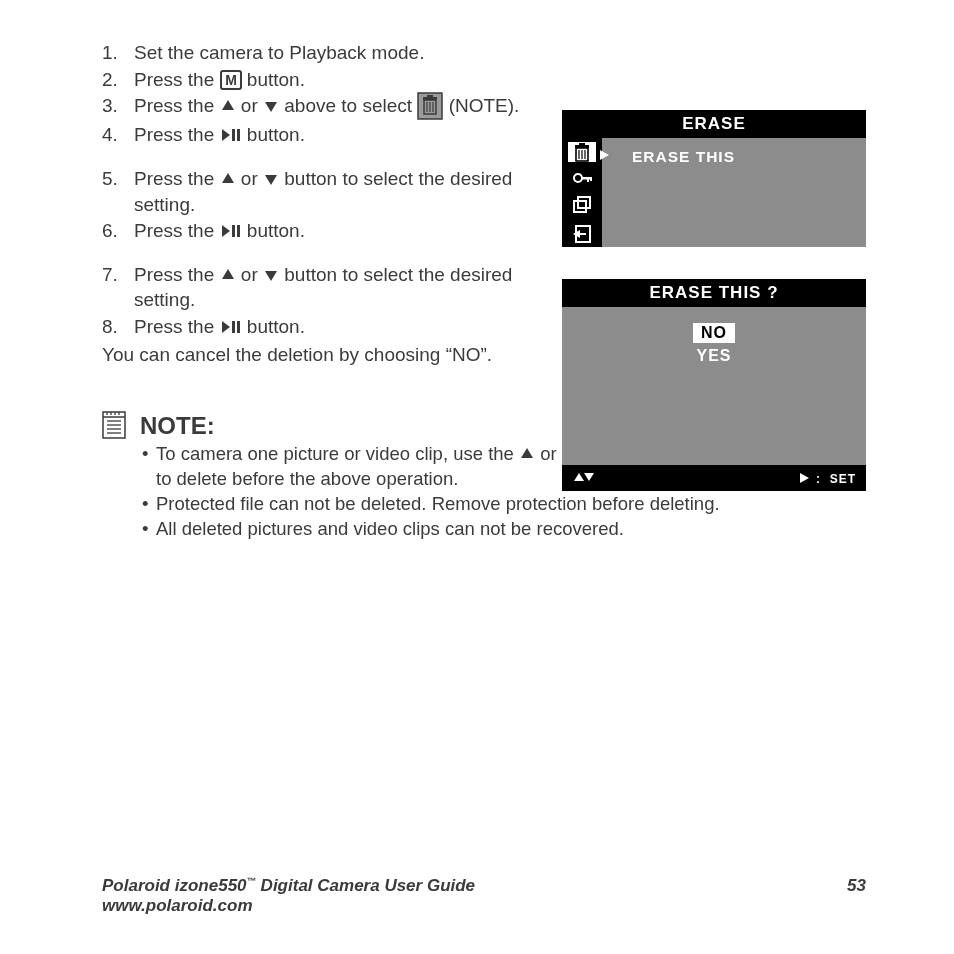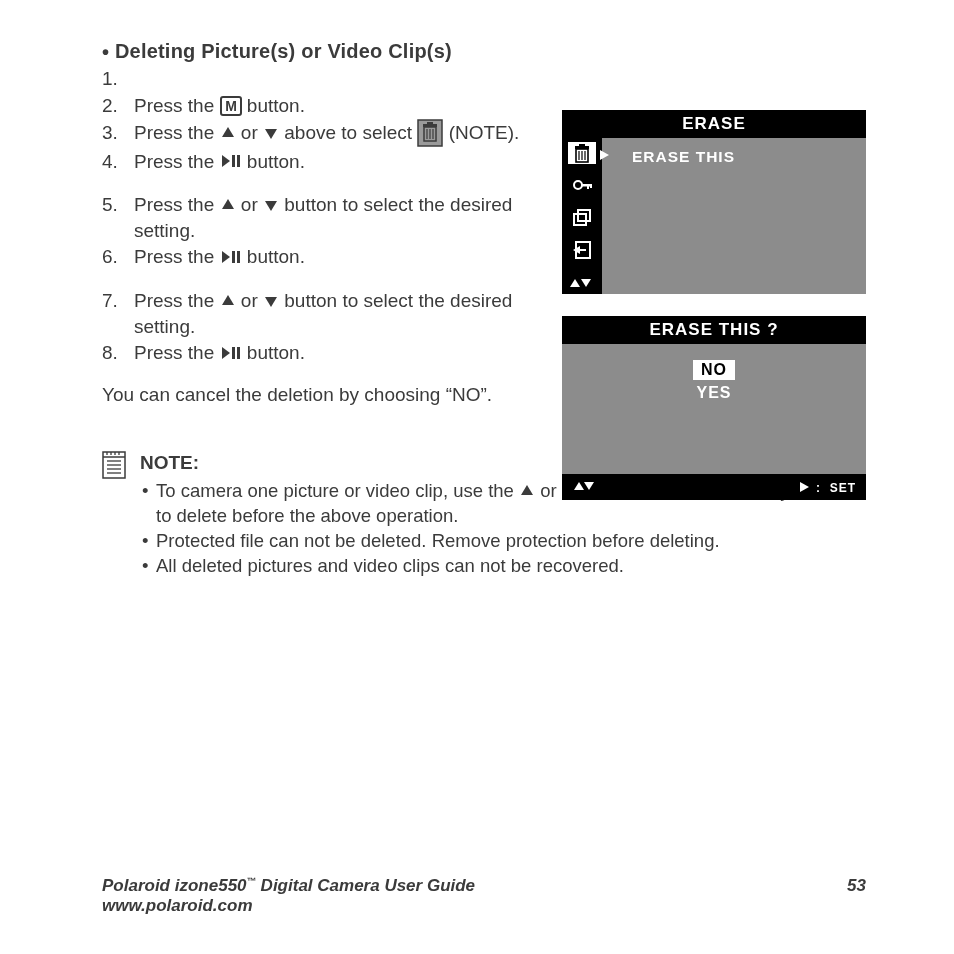--- a/index.html
+++ b/index.html
@@ -5,48 +5,48 @@
   *{box-sizing:border-box;margin:0;padding:0}
   body{width:954px;height:954px;font-family:Arial,Helvetica,sans-serif;color:#3b3b3b;position:relative;background:#fff}
   .page{padding:40px 88px 0 102px}
   .heading{font-weight:700;font-size:20px;margin-bottom:2px;letter-spacing:.2px}
   .bullet-head{display:inline-block;vertical-align:middle}
   ol.steps{list-style:none;font-size:19px;line-height:1.35}
   ol.steps>li{display:flex;margin-bottom:1px}
   ol.steps>li .num{width:32px;flex:none}
   ol.steps>li .txt{flex:1;max-width:430px}
   .gap{height:16px}
-  .cancel{font-size:19px;margin-top:18px}
+  .cancel{font-size:19px;margin-top:4px}
   .note-block{margin-top:44px;font-size:18.5px;line-height:1.35}
   .note-head{display:flex;align-items:flex-start}
   .note-head svg{flex:none;margin-right:14px;margin-top:1px}
-  .note-head b{font-size:19px}
+  .note-head b{font-size:24px}
   .note-ul{margin-left:40px}
   .note-ul .li{display:flex}
   .note-ul .li .b{width:14px;flex:none}
   .footer{position:absolute;left:102px;right:88px;bottom:38px;display:flex;justify-content:space-between;font-style:italic;font-weight:700;font-size:17px}
   .footer .pg{}
   .tm{font-size:.55em;vertical-align:super;font-style:italic}
 
   
   .icn{display:inline-flex;vertical-align:middle;position:relative;top:-1px}
 
   
   .screens{position:absolute;right:88px;top:110px;width:304px}
   .lcd{width:304px;background:#4d7c0f}
   .lcd .titlebar{background:#000;color:#fff;text-align:center;font-weight:700;font-size:17px;letter-spacing:1px;padding:4px 0}
-  .lcd1-body{display:flex;height:156px}
+  .lcd1-body{display:flex;height:109px}
   .lcd1-sidebar{width:40px;background:#000;display:flex;flex-direction:column;align-items:center;padding-top:4px;gap:10px}
   .lcd1-sidebar .cell{width:28px;height:24px;display:flex;align-items:center;justify-content:center}
   .lcd1-sidebar .cell.sel{background:#fff}
   .lcd1-main{flex:1;background:#8c8c8c;padding:8px 10px;color:#fff;font-weight:700;font-size:15.5px;letter-spacing:1px;position:relative}
   .lcd1-main .cursor{position:absolute;left:-4px;top:10px;color:#fff}
   .lcd1-main .row{padding:2px 0 2px 20px}
-  .lcd2{margin-top:22px}
-  .lcd2-body{background:#8c8c8c;height:156px;position:relative;color:#fff;font-weight:700;font-size:16px;letter-spacing:1px}
+  .lcd2{margin-top:32px}
+  .lcd2-body{background:#8c8c8c;height:184px;position:relative;color:#fff;font-weight:700;font-size:16px;letter-spacing:1px}
   .lcd2-body .opts{position:absolute;left:0;right:0;top:16px;text-align:center}
   .lcd2-body .opts .no{display:inline-block;background:#fff;color:#000;padding:0 8px;line-height:20px}
   .lcd2-body .opts .yes{margin-top:4px}
   .lcd2-foot{position:absolute;left:0;right:0;bottom:0;background:#000;height:26px;display:flex;align-items:center;justify-content:space-between;padding:0 10px;font-size:12px}
 </style>
 </head>
 <body>
 
 <svg width="0" height="0" style="position:absolute">
   <defs>
@@ -116,27 +116,25 @@
       <line x1="5" y1="1" x2="5" y2="4" stroke="#3b3b3b" stroke-width="1.3"></line>
       <line x1="9" y1="1" x2="9" y2="4" stroke="#3b3b3b" stroke-width="1.3"></line>
       <line x1="13" y1="1" x2="13" y2="4" stroke="#3b3b3b" stroke-width="1.3"></line>
       <line x1="17" y1="1" x2="17" y2="4" stroke="#3b3b3b" stroke-width="1.3"></line>
     </g>
   </defs>
 </svg>
 
 <div class="page">
 
-  <div class="heading">
-    <span class="bullet-head">•&nbsp;</span><span>Deleting Picture(s) or Video Clip(s)</span>
-  </div>
 
   <ol class="steps">
     <li>
         <span class="num">1.</span>
+        <span class="txt">Set the camera to Playback mode.</span>
       </li>
     <li>
         <span class="num">2.</span>
         <span class="txt">
       <span>Press the </span><span class="icn">
             <svg width="22" height="20">
               <use href="#i-mbtn"></use>
             </svg>
           </span><span> button.</span>
     </span>

